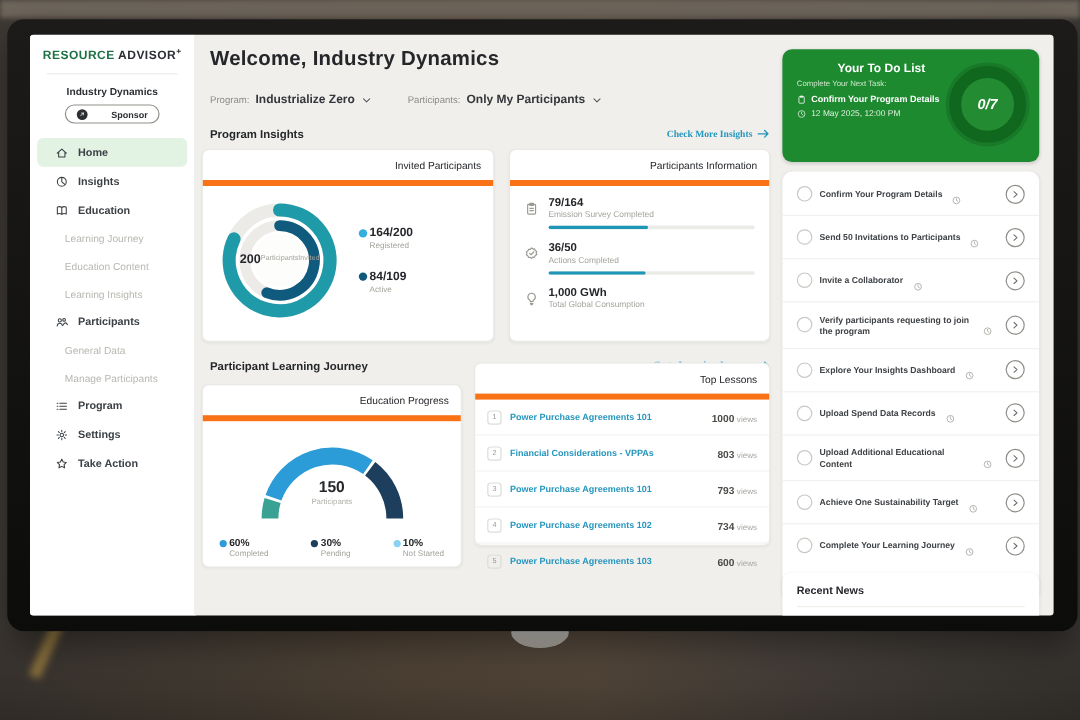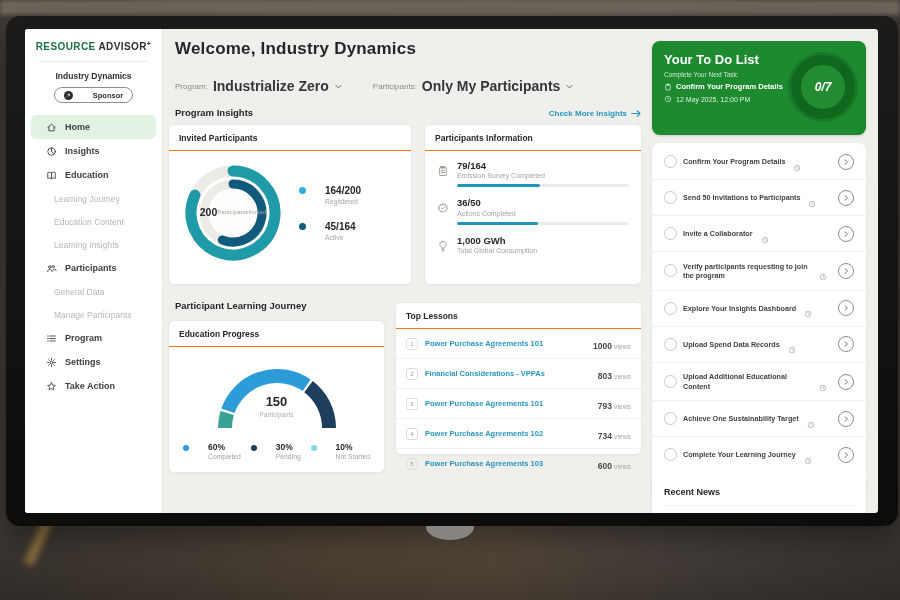--- a/index.html
+++ b/index.html
@@ -41,43 +41,43 @@
   .nav-item.active{background:#e2f2e3;}
   .nav-item.sub{padding-left:23px;font-weight:normal;font-size:8.5px;color:#b7b7b1;height:23px;}
   .nav-icon{width:11px;height:11px;display:inline-flex;color:#3b4045;}
   .nav-icon svg{width:11px;height:11px;}
   .sicon svg *{fill:none;stroke:currentColor;stroke-width:1.3;stroke-linecap:round;stroke-linejoin:round;}
 
   
   .main-title{position:absolute;left:150px;top:10px;font-size:17px;font-weight:800;color:#24262a;letter-spacing:.2px;}
   .filters{position:absolute;left:150px;top:49px;display:flex;gap:30px;align-items:center;}
   .filter{display:flex;align-items:center;gap:5px;font-size:8px;color:#8b8b86;cursor:pointer;}
-  .filter .val{font-size:14px;font-weight:bold;color:#33363a;}
+  .filter .val{font-size:10px;font-weight:bold;color:#33363a;}
   .chev{width:9px;height:9px;color:#55585c;display:inline-flex;}
-  .section-row{position:absolute;display:flex;justify-content:space-between;align-items:flex-end;width:467px;left:150px;}
+  .section-row{position:absolute;display:flex;justify-content:space-between;align-items:flex-start;width:467px;left:150px;}
   .section-row.r1{top:78px;}
   .section-row.r2{top:271px;}
   .section-head{font-size:9.5px;font-weight:bold;color:#24262a;}
-  .tlink{display:flex;align-items:center;gap:4px;font-size:8px;font-weight:bold;color:#2596be;cursor:pointer;}
+  .tlink{display:flex;align-items:center;gap:4px;font-size:8px;font-weight:bold;color:#2596be;cursor:pointer;font-family:Liberation Serif, serif;}
   .tlink svg{width:11px;height:9px;}
 
   .card{position:absolute;background:#fff;border:1px solid #e8e8e4;border-radius:6px;box-shadow:0 1px 2px rgba(0,0,0,.04);box-sizing:border-box;}
-  .card-title{font-size:8.5px;font-weight:bold;color:#24262a;padding:8px 10px 7px;border-bottom:1px solid #f97316;}
+  .card-title{font-size:8.5px;font-weight:normal;color:#24262a;padding:8px 10px 7px;border-bottom:5px solid #f97316;text-align:right;}
   .card-invited{left:143px;top:95px;width:244px;height:161px;}
   .card-info{left:399px;top:95px;width:218px;height:161px;}
   .card-edu{left:143px;top:291px;width:217px;height:153px;}
   .card-lessons{left:370px;top:273px;width:247px;height:153px;}
 
   .invited-body{display:flex;align-items:center;padding:10px 10px 0 12px;}
   .donut-wrap{position:relative;width:104px;height:104px;flex:none;}
   .donut-center{position:absolute;inset:0;display:flex;flex-direction:row;align-items:center;justify-content:center;line-height:1.25;}
   .donut-center .v{font-size:10.5px;font-weight:800;color:#24262a;}
   .donut-center .l{font-size:6px;color:#a3a39d;}
   .legend-col{margin-left:14px;display:flex;flex-direction:column;gap:16px;}
-  .legend-item{display:flex;gap:19px;align-items:flex-start;}
+  .legend-item{display:flex;gap:2px;align-items:flex-start;}
   .legend-dot{width:7px;height:7px;border-radius:50%;margin-top:2px;flex:none;}
   .legend-item .v{font-size:10px;font-weight:800;color:#24262a;line-height:1.1;}
   .legend-item .l{font-size:6.8px;color:#a3a39d;margin-top:2px;}
 
   .info-body{padding:9px 12px;display:flex;flex-direction:column;gap:10px;}
   .info-item{display:flex;gap:8px;align-items:flex-start;}
   .info-icon{width:12px;height:12px;color:#9a9a94;margin-top:3px;flex:none;}
   .info-icon svg{width:12px;height:12px;}
   .info-right{flex:1;}
   .info-item .v{font-size:9.5px;font-weight:800;color:#24262a;line-height:1.2;}
@@ -98,21 +98,21 @@
   .lesson-row:last-child{border-bottom:none;}
   .lesson-rank{width:10px;height:10px;border:1px solid #ddddd8;border-radius:3px;font-size:6px;color:#9a9a94;
     display:flex;align-items:center;justify-content:center;flex:none;}
   .lesson-title{flex:1;font-size:7.5px;font-weight:bold;color:#2596be;cursor:pointer;}
   .lesson-views{font-size:8.5px;font-weight:800;color:#4a4a46;}
   .lesson-views-suffix{font-size:6.8px;color:#a8a8a2;margin-left:2px;}
 
   
   .todo-green{position:absolute;left:627px;top:12px;width:214px;height:94px;background:#1d8a2f;border-radius:8px;
     color:#fff;box-sizing:border-box;padding:11px 12px;box-shadow:0 1px 3px rgba(0,0,0,.15);}
-  .todo-green .t{font-size:13px;font-weight:800;}
+  .todo-green .t{font-size:10px;font-weight:800;margin-left:34px;}
   .todo-green .s{font-size:6.5px;color:#cde7cd;margin-top:4px;}
   .todo-green .row{display:flex;align-items:center;gap:4px;margin-top:4px;max-width:128px;}
   .todo-green .row svg{width:8px;height:8px;flex:none;}
   .todo-green .task{font-size:7.5px;font-weight:bold;}
   .todo-green .due{font-size:7px;color:#e2f1e2;}
   .todo-ring{position:absolute;right:11px;top:14px;width:64px;height:64px;box-sizing:border-box;border-radius:50%;
     border:10px solid #10671e;background:#238c33;display:flex;align-items:center;justify-content:center;
     box-shadow:0 0 0 3px rgba(10,70,18,.25);}
   .todo-ring span{font-size:12px;font-weight:800;font-style:italic;}
 
@@ -324,21 +324,21 @@
               <span class="legend-dot" style="background: rgb(53, 174, 222);"></span>
               <span>
                 <div class="v">164/200</div>
                 <div class="l">Registered</div>
               </span>
             </div>
 
             <div class="legend-item">
               <span class="legend-dot" style="background: rgb(15, 90, 125);"></span>
               <span>
-                <div class="v">45/164</div>
+                <div class="v">84/109</div>
                 <div class="l">Active</div>
               </span>
             </div>
           </div>
       </div>
     </div>
 
     <div class="card card-info">
       <div class="card-title">Participants Information</div>
       <div class="info-body">

